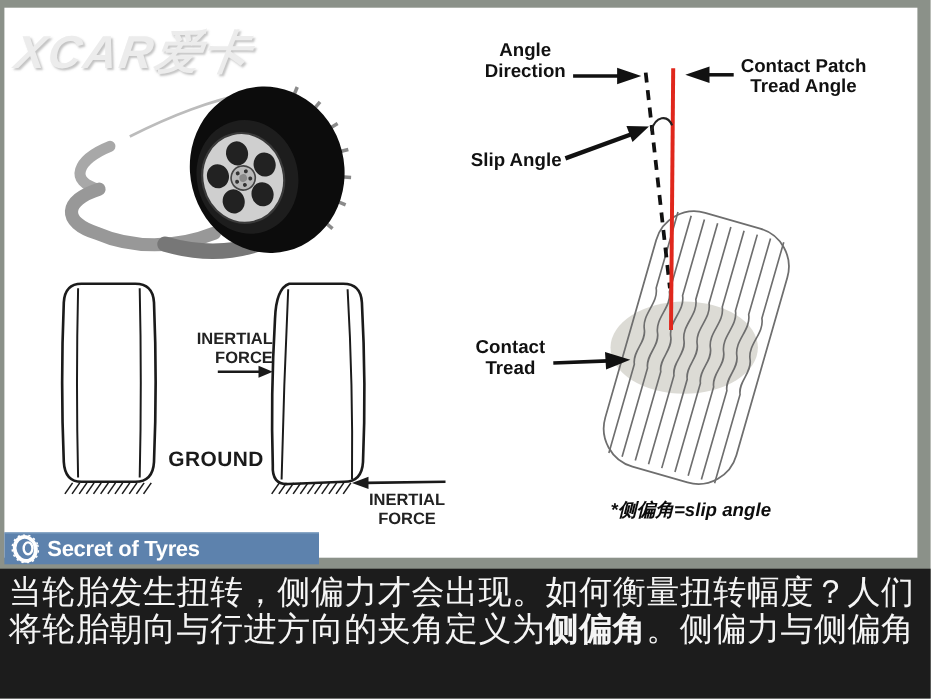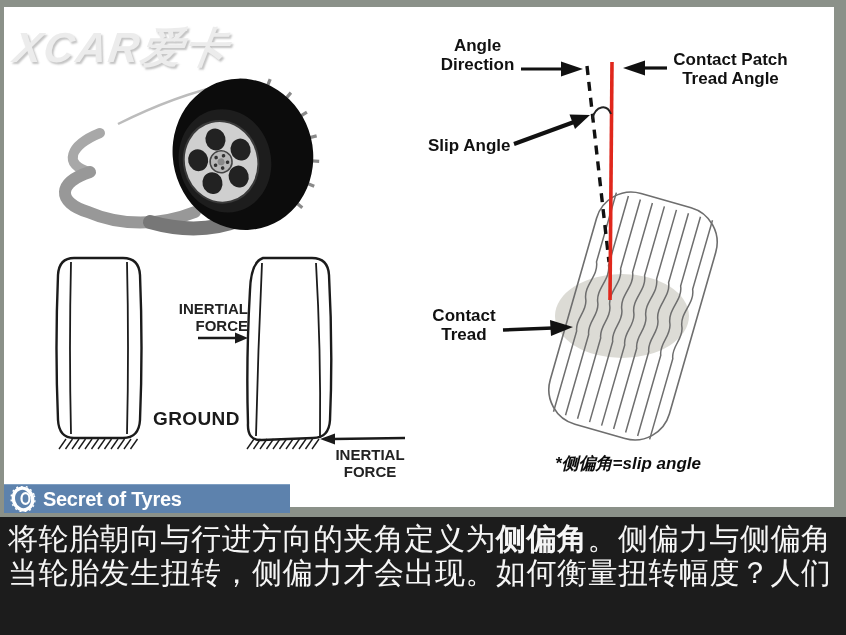--- a/index.html
+++ b/index.html
@@ -181,15 +181,15 @@
     <g transform="rotate(-18 13 13)">
       <ellipse cx="13" cy="13" rx="9.5" ry="11" fill="none" stroke="#ffffff" stroke-width="3.4"></ellipse>
       <ellipse cx="13" cy="13" rx="11.8" ry="13" fill="none" stroke="#ffffff" stroke-width="1.4" stroke-dasharray="2 3"></ellipse>
     </g>
     <ellipse cx="15.5" cy="12.5" rx="4" ry="5.4" fill="none" stroke="#ffffff" stroke-width="2.2"></ellipse>
   </svg>
   <span class="badge-label">Secret of Tyres</span>
 </div>
 
 <div class="caption-panel">
+    <div class="cap-line"><span>当轮胎发生扭转，侧偏力才会出现。如何衡量扭转幅度？人们</span></div>
     <div class="cap-line"><span>将轮胎朝向与行进方向的夹角定义为</span><span class="b">侧偏角</span><span>。侧偏力与侧偏角</span></div>
-    <div class="cap-line"><span>当轮胎发生扭转，侧偏力才会出现。如何衡量扭转幅度？人们</span></div>
   </div>
 
 </body></html>

